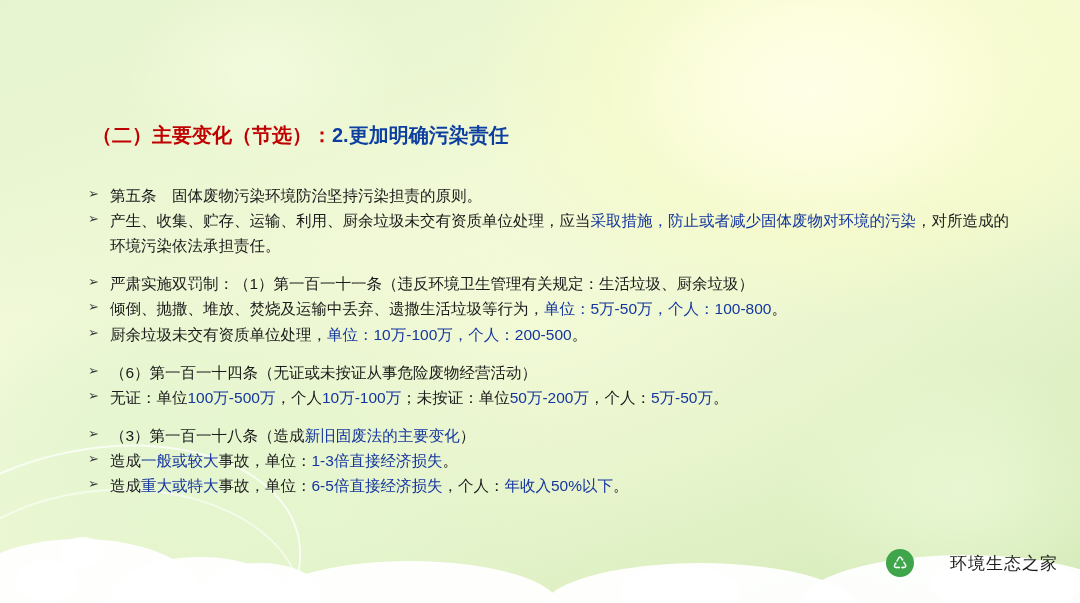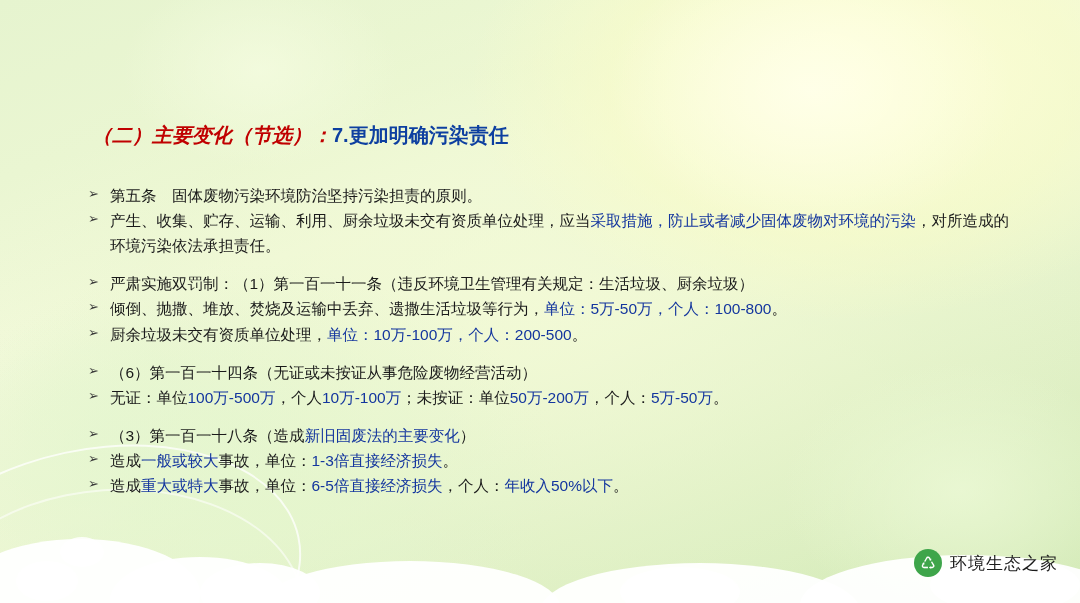--- a/index.html
+++ b/index.html
@@ -89,21 +89,21 @@
     white-space: nowrap;
   }
   .subtitle {
     position: absolute;
     left: 92px;
     top: 122px;
     font-size: 20px;
     font-weight: bold;
     white-space: nowrap;
   }
-  .subtitle .part-a { color: #c00000; font-style: italic; }
+  .subtitle .part-a { color: #c00000; }
   .subtitle .part-b { color: #0d3fa0; }
 
   
   .body-list {
     position: absolute;
     left: 88px;
     top: 183px;
     width: 930px;
     font-size: 15.5px;
     color: #1a1a1a;
@@ -144,20 +144,21 @@
     justify-content: center;
     color: #ffffff;
     font-size: 17px;
     line-height: 1;
   }
   .logo-text {
     font-size: 17px;
     color: #1b1b1b;
     font-weight: 500;
     letter-spacing: 1px;
+    margin-left: 28px;
   }
 </style>
 </head>
 <body>
 
 <div id="slide">
 
   <div class="blob b1"></div>
   <div class="blob b2"></div>
   <div class="blob b3"></div>
@@ -173,21 +174,21 @@
     <div class="cloud c6"></div>
     <div class="cloud c7"></div>
     <div class="cloud c8"></div>
     <div class="cloud c9"></div>
     <div class="cloud c3"></div>
     <div class="cloud c10"></div>
   </div>
 
 
   <div class="subtitle">
-    <span class="part-a">（二）主要变化（节选）：</span><span class="part-b">7.更加明确污染责任</span>
+    <span class="part-a">（二）主要变化（节选）：</span><span class="part-b">2.更加明确污染责任</span>
   </div>
 
   <div class="body-list" id="body-list">
       <div class="li">
         <span class="marker">➢</span>
         <span class="txt"><span>第五条　固体废物污染环境防治坚持污染担责的原则。</span></span>
       </div>
       <div class="li">
         <span class="marker">➢</span>
         <span class="txt"><span>产生、收集、贮存、运输、利用、厨余垃圾未交有资质单位处理，应当</span><span class="blue-u">采取措施，防止或者减少固体废物对环境的污染</span><span>，对所造成的环境污染依法承担责任。</span></span>

